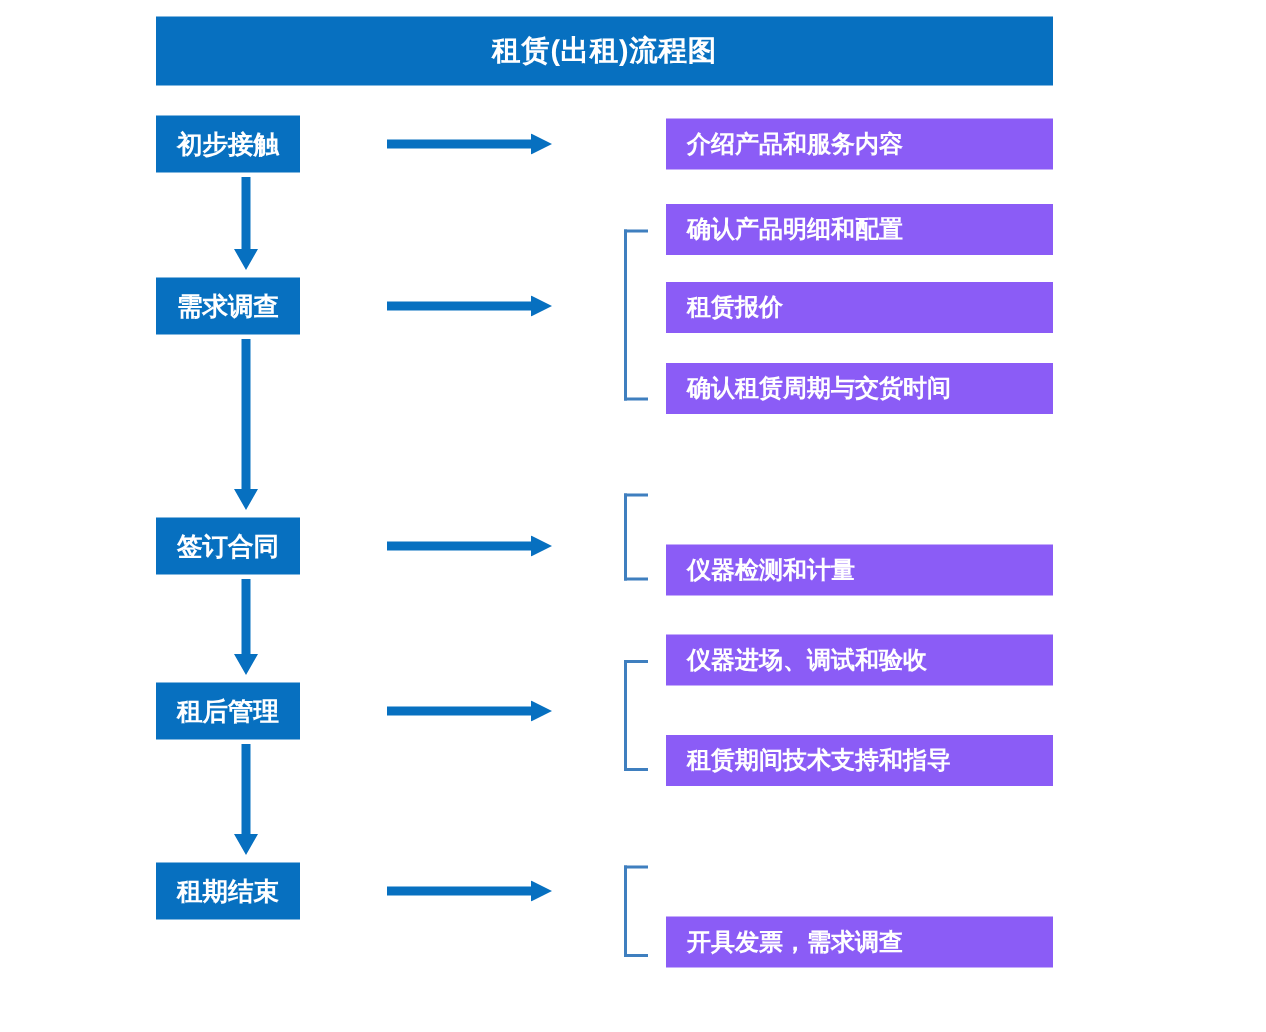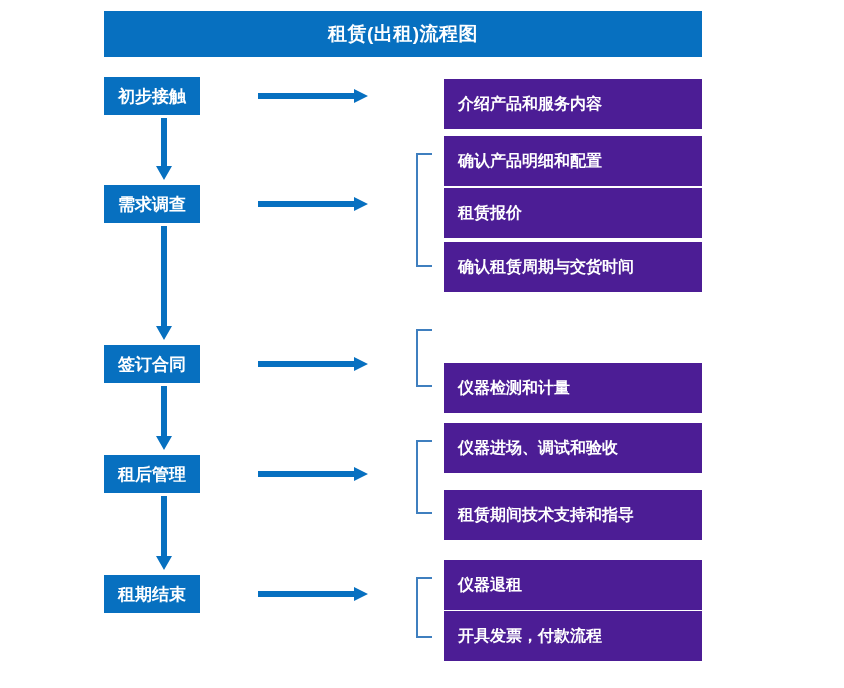--- a/index.html
+++ b/index.html
@@ -42,22 +42,22 @@
     display: flex;
     align-items: center;
     justify-content: center;
     font-size: 17px;
     font-weight: bold;
   }
   .detail-box {
     position: absolute;
     left: 444px;
     width: 258px;
-    height: 50px;
-    background: #4c1d95;
+    height: 34px;
+    background: #8b5cf6;
     color: #ffffff;
     display: flex;
     align-items: center;
     font-size: 16px;
     font-weight: bold;
     padding-left: 14px;
     box-sizing: border-box;
   }
   .h-arrow {
     position: absolute;
@@ -128,16 +128,15 @@
   <div class="detail-box" style="top:242px;">确认租赁周期与交货时间</div>
 
   <div class="bracket" style="left:416px; top:329px; height:58px;"></div>
   <div class="detail-box" style="top:363px;">仪器检测和计量</div>
 
   <div class="bracket" style="left:416px; top:440px; height:74px;"></div>
   <div class="detail-box" style="top:423px;">仪器进场、调试和验收</div>
   <div class="detail-box" style="top:490px;">租赁期间技术支持和指导</div>
 
   <div class="bracket" style="left:416px; top:577px; height:61px;"></div>
-  <div class="detail-box" style="top:560px;">仪器退租</div>
-  <div class="detail-box" style="top:611px;">开具发票，付款流程</div>
+  <div class="detail-box" style="top:611px;">开具发票，需求调查</div>
 
 </div>
 
 </body></html>

